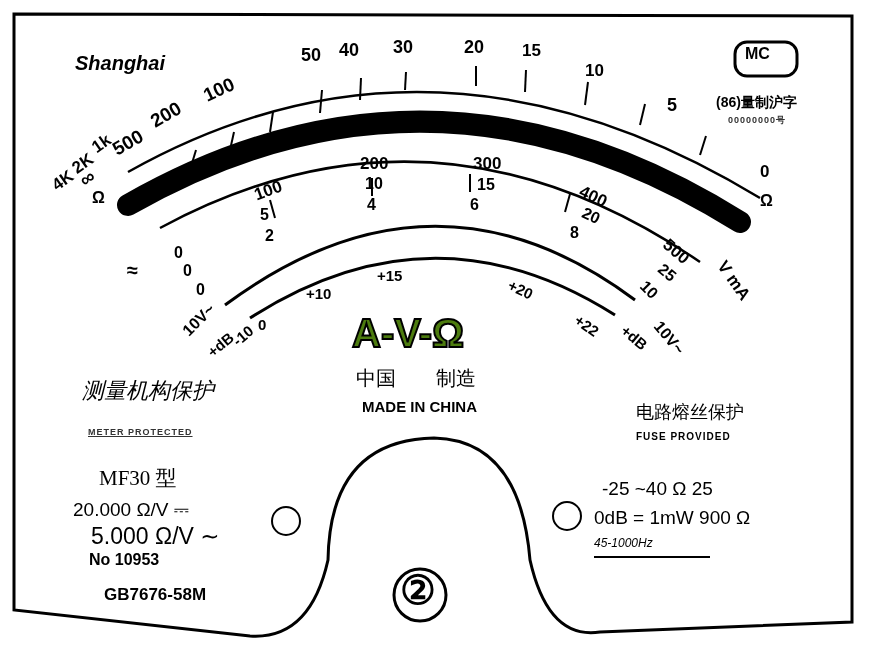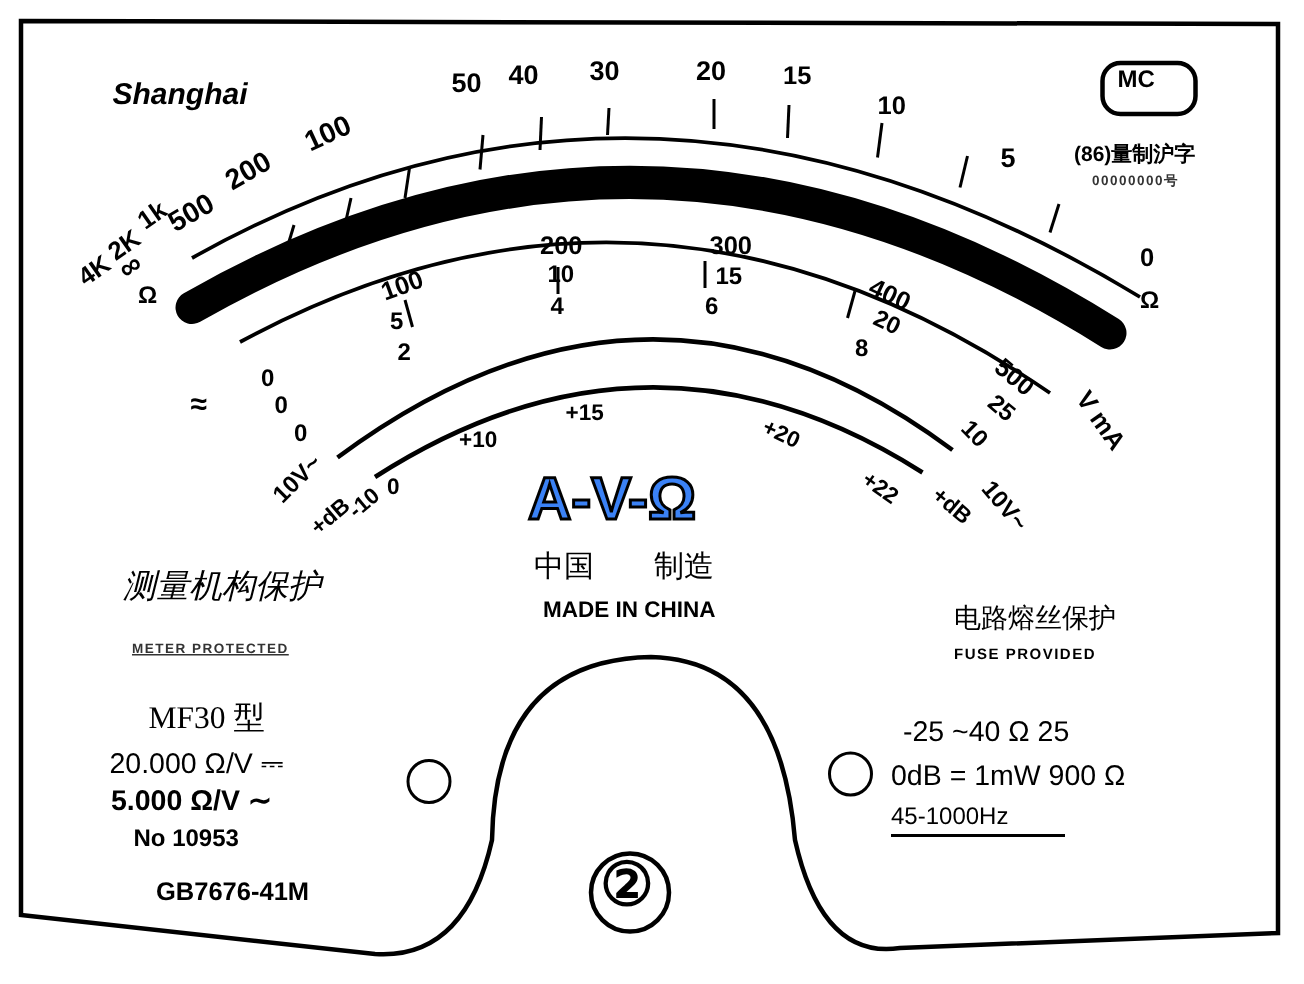--- a/index.html
+++ b/index.html
@@ -102,31 +102,31 @@
 
 <div class="lbl" style="left:232px;top:328px;font-size:15px;transform:rotate(-40deg);">-10</div>
 <div class="lbl" style="left:258px;top:317px;font-size:15px;">0</div>
 <div class="lbl" style="left:306px;top:286px;font-size:15px;">+10</div>
 <div class="lbl" style="left:377px;top:268px;font-size:15px;">+15</div>
 <div class="lbl" style="left:508px;top:282px;font-size:15px;transform:rotate(25deg);">+20</div>
 <div class="lbl" style="left:574px;top:318px;font-size:15px;transform:rotate(35deg);">+22</div>
 <div class="lbl" style="left:206px;top:337px;font-size:15px;transform:rotate(-40deg);">+dB</div>
 <div class="lbl" style="left:620px;top:330px;font-size:15px;transform:rotate(40deg);">+dB</div>
 
-<div class="lbl" style="left:352px;top:313px;font-size:40px;color:#3b82f6;-webkit-text-stroke:2px #000;">A-V-Ω</div>
+<div class="lbl" style="left:352px;top:313px;font-size:40px;color:#4d7c0f;-webkit-text-stroke:2px #000;">A-V-Ω</div>
 <div class="lbl serif" style="left:356px;top:368px;font-size:20px;">中国　　制造</div>
 <div class="lbl" style="left:362px;top:399px;font-size:15px;">MADE IN CHINA</div>
 
 <div class="lbl serif" style="left:82px;top:380px;font-size:22px;font-style:italic;">测量机构保护</div>
 <div class="lbl small" style="left:88px;top:428px;text-decoration:underline;">METER PROTECTED</div>
 <div class="lbl serif" style="left:99px;top:468px;font-size:21px;">MF30 型</div>
 <div class="lbl" style="left:73px;top:500px;font-size:19px;font-weight:normal;">20.000 Ω/V ⎓</div>
-<div class="lbl" style="left:74px;top:525px;font-size:19px;font-weight:bold;">5.000 Ω/V ∼</div>
+<div class="lbl" style="left:91px;top:525px;font-size:23px;font-weight:normal;">5.000 Ω/V ∼</div>
 <div class="lbl" style="left:89px;top:552px;font-size:16px;">No 10953</div>
-<div class="lbl" style="left:104px;top:586px;font-size:17px;">GB7676-41M</div>
+<div class="lbl" style="left:104px;top:586px;font-size:17px;">GB7676-58M</div>
 
 <div class="lbl serif" style="left:636px;top:403px;font-size:18px;">电路熔丝保护</div>
 <div class="lbl" style="left:636px;top:432px;font-size:10px;letter-spacing:1px;">FUSE PROVIDED</div>
 <div class="lbl" style="left:602px;top:479px;font-size:19px;font-weight:normal;">-25 ~40 Ω 25</div>
 <div class="lbl" style="left:594px;top:508px;font-size:19px;font-weight:normal;">0dB = 1mW 900 Ω</div>
-<div class="lbl" style="left:594px;top:537px;font-size:16px;font-weight:normal;">45-1000Hz</div>
+<div class="lbl" style="left:594px;top:537px;font-size:12px;font-weight:normal;font-style:italic;">45-1000Hz</div>
 
 <div class="lbl" style="left:400px;top:570px;font-size:40px;">②</div>
 
 </body></html>

